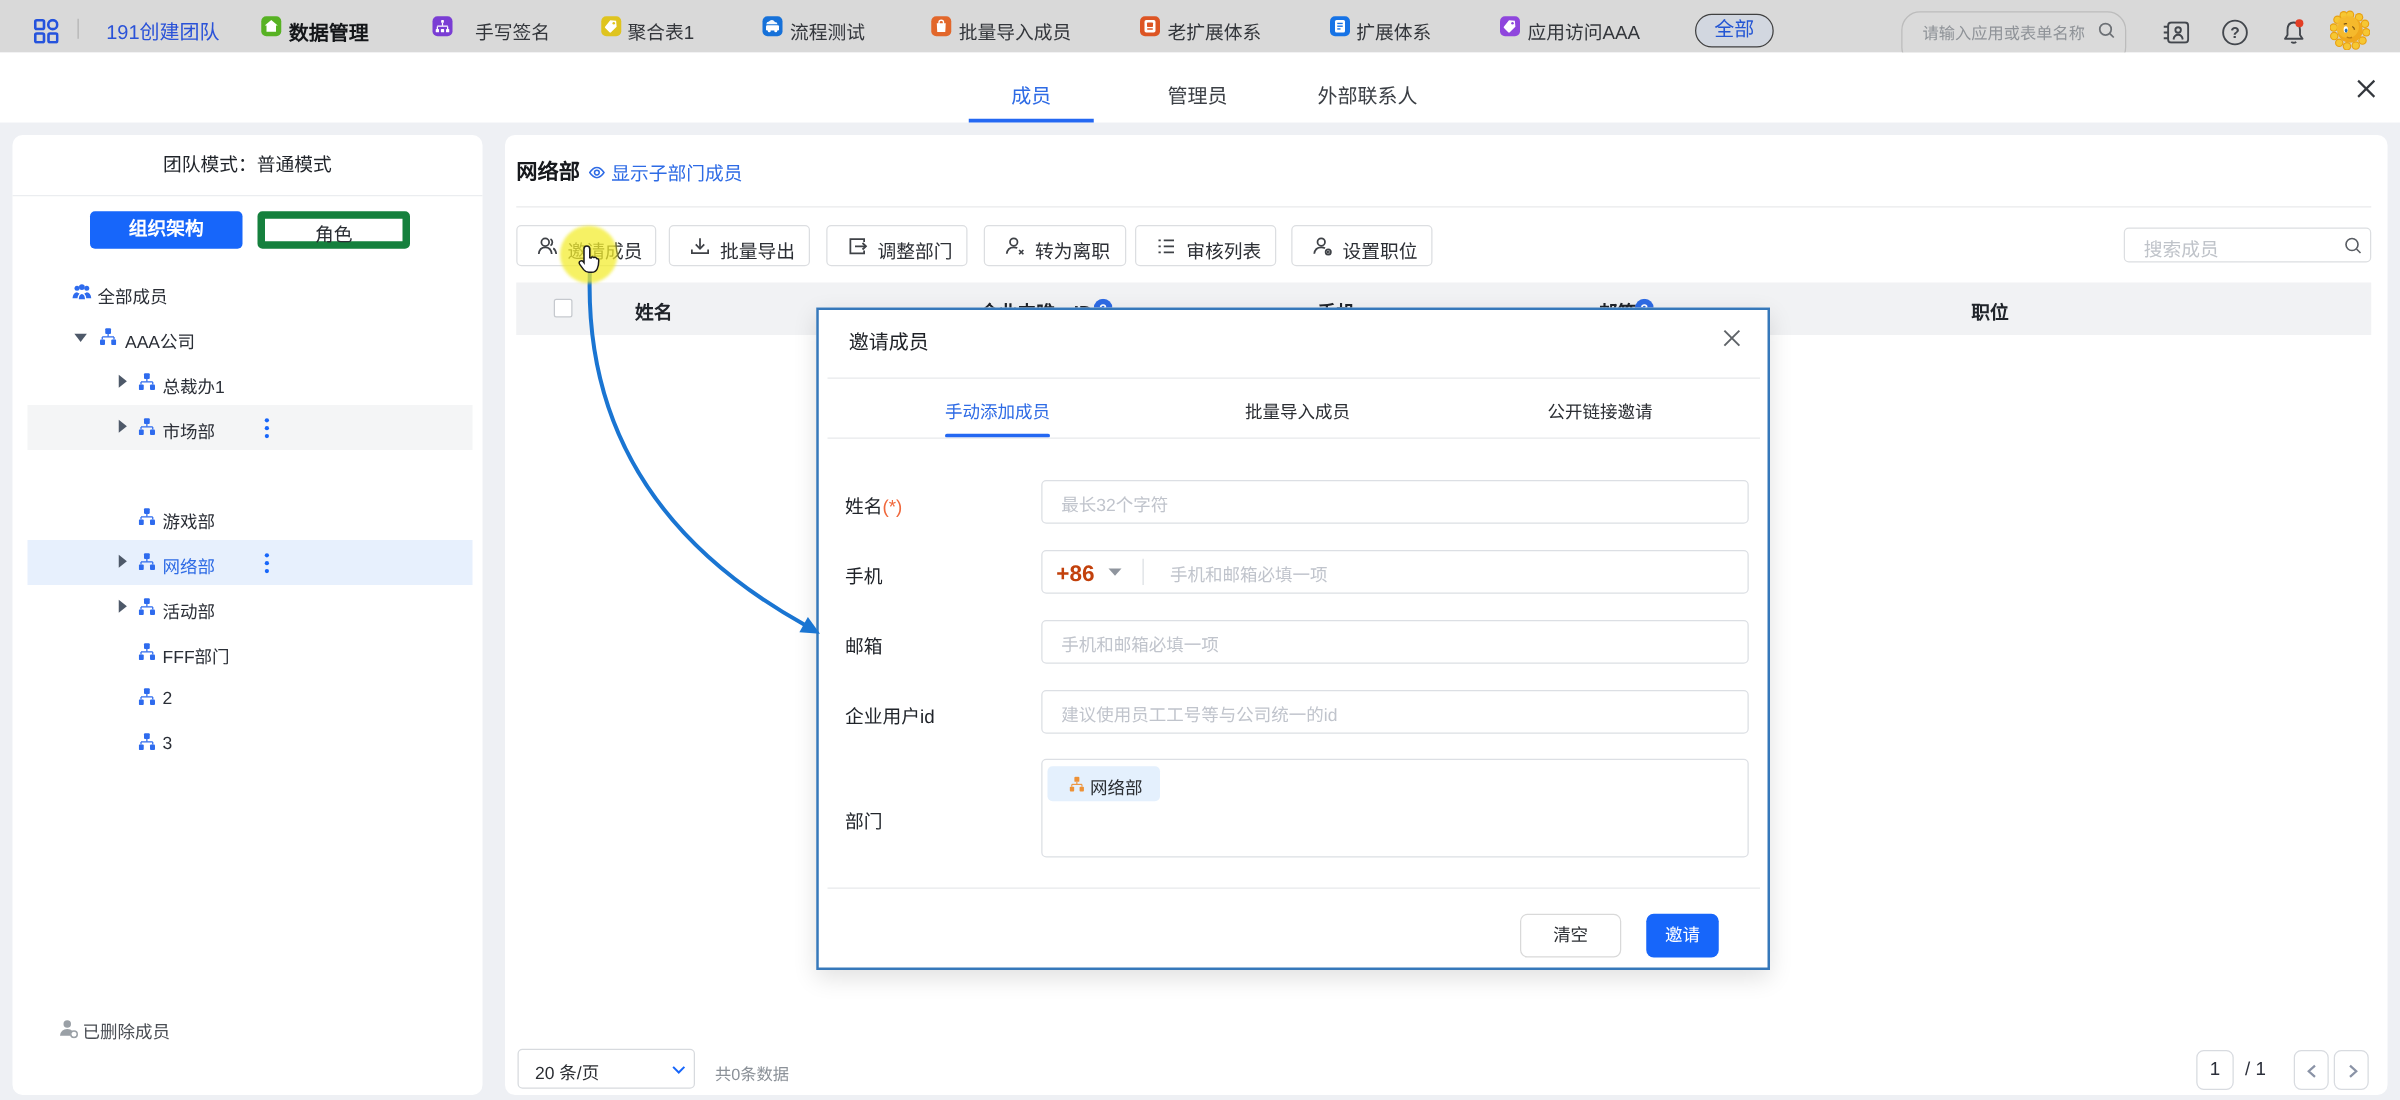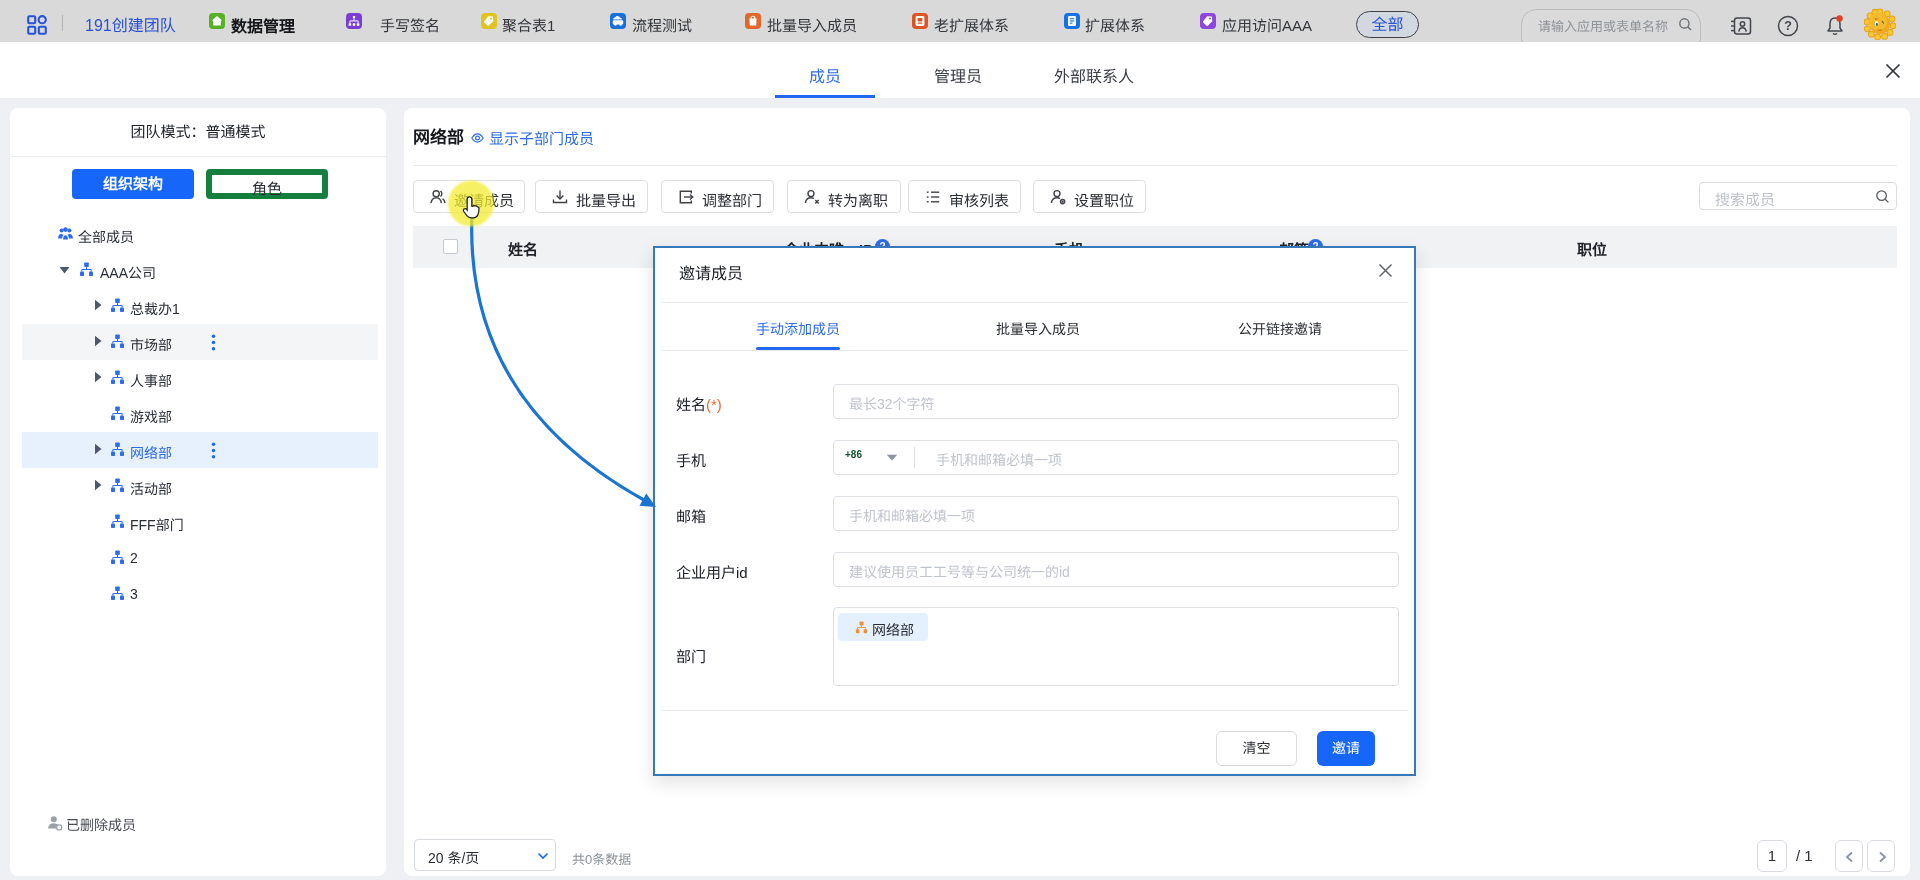--- a/index.html
+++ b/index.html
@@ -232,35 +232,20 @@
           <rect x="0" y="9.6" width="4" height="4.4" rx="0.8"></rect>
           <rect x="9" y="9.6" width="4" height="4.4" rx="0.8"></rect>
         </svg>
       <div class="treetxt" style="left:120px">市场部</div>
       <svg class="abs" style="left:201px;top:10px" width="5" height="17" viewBox="0 0 5 17" fill="#1766fa">
           <circle cx="2.5" cy="2.2" r="1.7"></circle>
           <circle cx="2.5" cy="8.5" r="1.7"></circle>
           <circle cx="2.5" cy="14.8" r="1.7"></circle>
         </svg>
     </div>
-    <div class="treerow" style="top:252px">
-      <svg class="abs" style="left:84px;top:11px" width="8" height="12" viewBox="0 0 8 12">
-          <path d="M1 0.8 L7.5 6 L1 11.2 Z" fill="#4e5969"></path>
-        </svg>
-      <svg class="abs" style="left:101px;top:10px" width="13" height="15" viewBox="0 0 13 15" fill="#2e6bee">
-          <rect x="4.2" y="0.5" width="4.6" height="4.6" rx="0.8"></rect>
-          <rect x="6" y="5.1" width="1" height="2.2"></rect>
-          <rect x="1.8" y="7" width="9.4" height="1"></rect>
-          <rect x="1.3" y="7.6" width="1" height="2"></rect>
-          <rect x="10.7" y="7.6" width="1" height="2"></rect>
-          <rect x="0" y="9.6" width="4" height="4.4" rx="0.8"></rect>
-          <rect x="9" y="9.6" width="4" height="4.4" rx="0.8"></rect>
-        </svg>
-      <div class="treetxt" style="left:120px">人事部</div>
-    </div>
     <div class="treerow" style="top:288px">
       <svg class="abs" style="left:101px;top:10px" width="13" height="15" viewBox="0 0 13 15" fill="#2e6bee">
           <rect x="4.2" y="0.5" width="4.6" height="4.6" rx="0.8"></rect>
           <rect x="6" y="5.1" width="1" height="2.2"></rect>
           <rect x="1.8" y="7" width="9.4" height="1"></rect>
           <rect x="1.3" y="7.6" width="1" height="2"></rect>
           <rect x="10.7" y="7.6" width="1" height="2"></rect>
           <rect x="0" y="9.6" width="4" height="4.4" rx="0.8"></rect>
           <rect x="9" y="9.6" width="4" height="4.4" rx="0.8"></rect>
         </svg>
@@ -470,21 +455,21 @@
     <div class="abs" style="left:101px;top:99px;width:84px;height:3px;background:#2468f2;border-radius:2px"></div>
     <div class="abs" style="left:7px;top:102px;width:746px;height:1px;background:#e8e9eb"></div>
     <div class="mlabel" style="top:145px">姓名<span style="color:#f0683c">(*)</span></div>
     <div class="mlabel" style="top:201px">手机</div>
     <div class="mlabel" style="top:257px">邮箱</div>
     <div class="mlabel" style="top:313px">企业用户id</div>
     <div class="mlabel" style="top:397px">部门</div>
     <div class="minput" style="top:136px"></div>
     <div class="ph" style="left:194px;top:145px">最长32个字符</div>
     <div class="minput" style="top:192px"></div>
-    <div class="abs" style="left:190px;top:201px;font-size:10px;font-weight:700;color:#14532d">+86</div>
+    <div class="abs" style="left:190px;top:201px;font-size:18px;font-weight:700;color:#c2410c">+86</div>
     <svg class="abs" style="left:231px;top:206px" width="12" height="7" viewBox="0 0 12 7">
         <path d="M0.8 0.8 L11.2 0.8 L6 6.6 Z" fill="#8f959e"></path>
       </svg>
     <div class="abs" style="left:259px;top:199px;width:1px;height:21px;background:#dcdfe4"></div>
     <div class="ph" style="left:281px;top:201px">手机和邮箱必填一项</div>
     <div class="minput" style="top:248px"></div>
     <div class="ph" style="left:194px;top:257px">手机和邮箱必填一项</div>
     <div class="minput" style="top:304px"></div>
     <div class="ph" style="left:194px;top:313px">建议使用员工工号等与公司统一的id</div>
     <div class="minput" style="top:359px;height:79px"></div>

